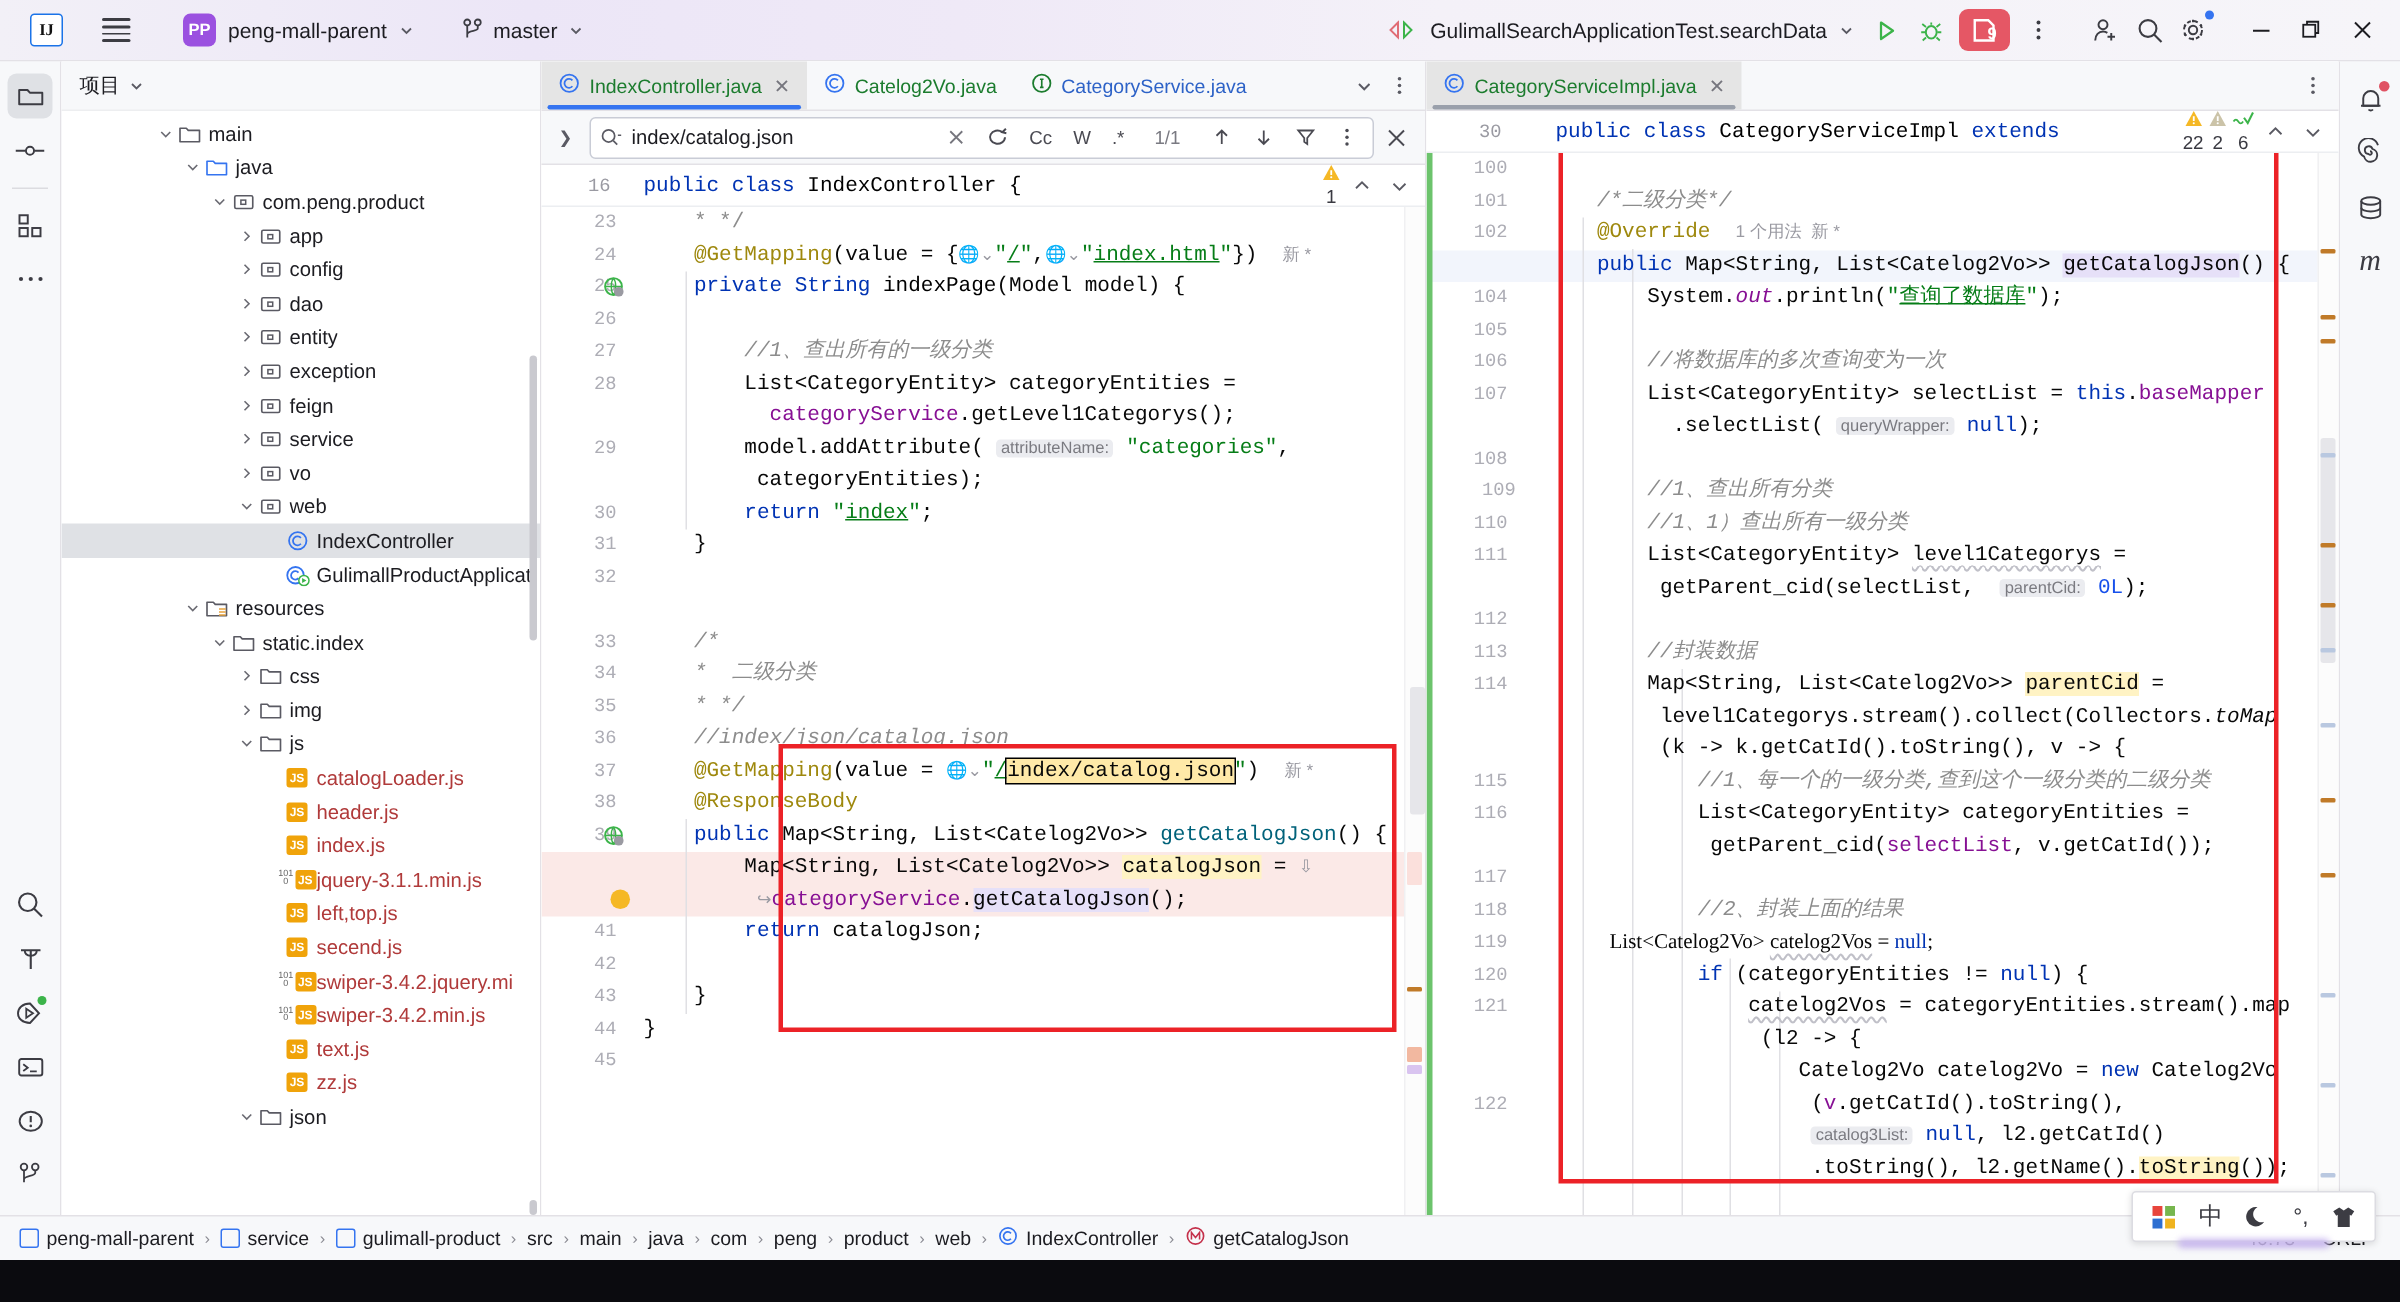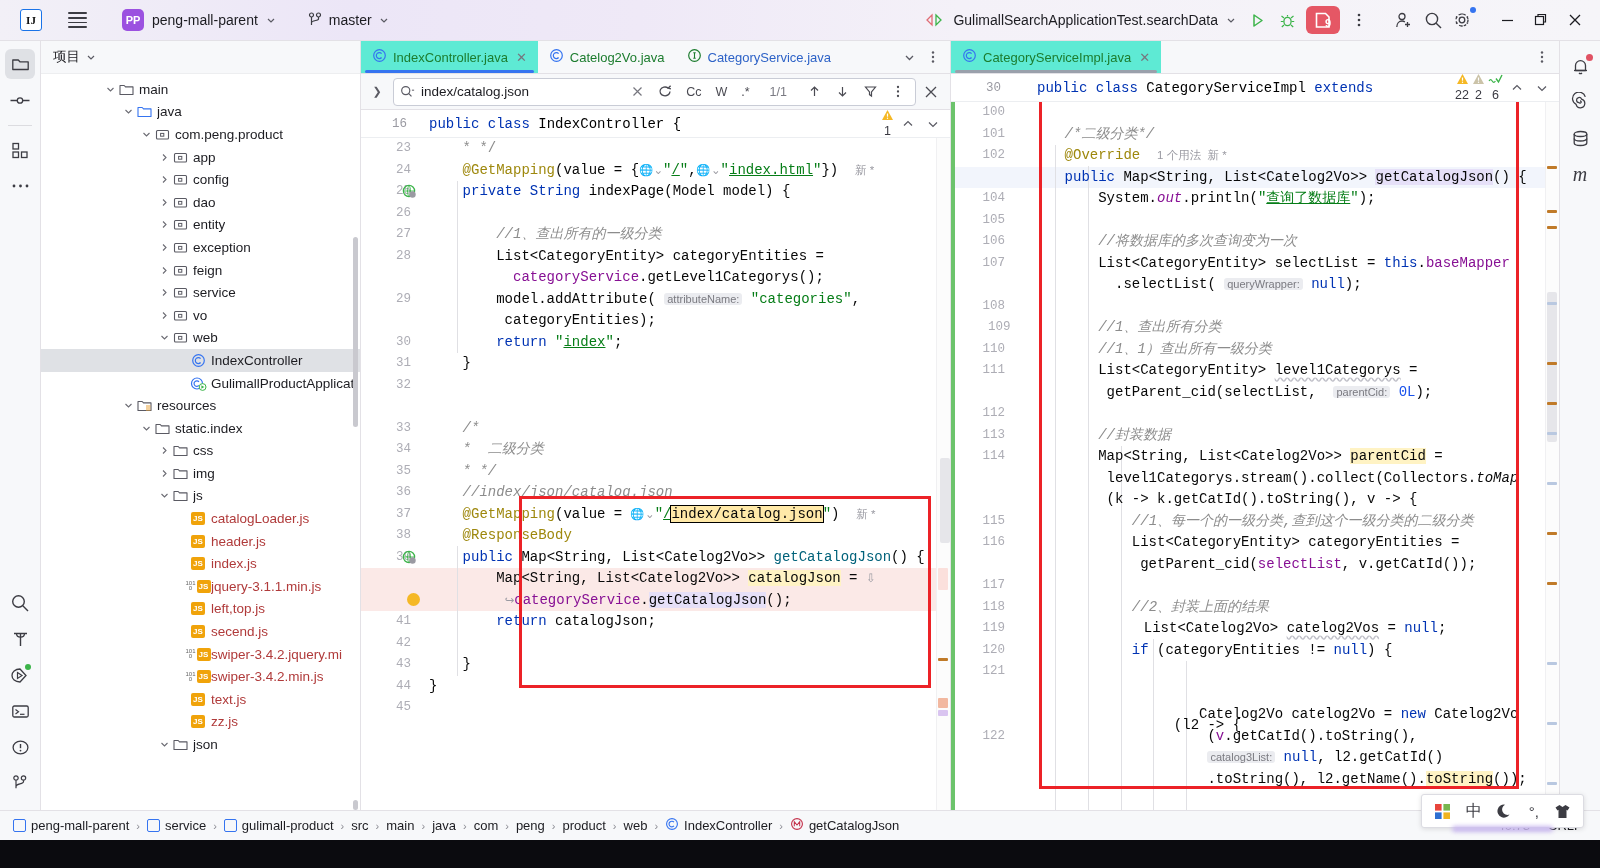--- a/index.html
+++ b/index.html
@@ -79,21 +79,21 @@
   .tree-scroll2{position:absolute;right:2px;bottom:0px;width:5px;height:10px;background:#c9c9cf;border-radius:3px;}
 
   
   .editors{flex:1;display:flex;min-width:0;background:#ffffff;}
   .ed{display:flex;flex-direction:column;min-width:0;position:relative;background:#fff;}
   .ed-left{width:590px;flex:0 0 590px;border-right:1px solid #e3e1e6;}
   .ed-right{flex:1;}
 
   .tabbar{height:33px;display:flex;align-items:stretch;background:#f7f8fa;border-bottom:1px solid #e3e1e6;position:relative;}
   .tab{display:flex;align-items:center;gap:6px;padding:0 11px;cursor:pointer;position:relative;font-size:13px;white-space:nowrap;}
-  .tab.active{background:#5eead4;}
+  .tab.active{background:#e5e5e5;}
   .tab.active::after{content:"";position:absolute;left:4px;right:4px;bottom:0;height:3px;background:#3574f0;border-radius:2px;}
   .tab.active.gray::after{background:#9aa0ab;}
   .tab-label{color:#1c7c2e;}
   .tab-label.blue{color:#2d62c7;}
   .tab-x{color:#76767e;font-size:13px;margin-left:2px;}
   .tabbar-right{margin-left:auto;display:flex;align-items:center;gap:2px;padding-right:6px;}
 
   .findbar{height:36px;display:flex;align-items:center;background:#f7f8fa;border-bottom:1px solid #e3e1e6;gap:0;padding-left:4px;}
   .fb-expand{width:24px;display:flex;align-items:center;justify-content:center;color:#5a5a63;font-size:11px;cursor:pointer;}
   .fb-input-wrap{flex:1;display:flex;align-items:center;background:#ffffff;height:28px;border:1px solid #c9ccd6;border-radius:4px;margin:0 4px;padding:0 6px;gap:6px;}
@@ -1041,23 +1041,24 @@
             <div class="cl" style="top:258px;left:18px;">        List&lt;CategoryEntity&gt; <span class="wavy">level1Categorys</span> =</div>
             <div class="cl" style="top:279.5px;left:18px;">         getParent_cid(selectList,  <span class="hint">parentCid:</span> <span class="num">0L</span>);</div>
             <div class="cl" style="top:322.5px;left:18px;">        <span class="cmt">//封装数据</span></div>
             <div class="cl" style="top:344px;left:18px;">        Map&lt;String, List&lt;Catelog2Vo&gt;&gt; <span class="hl2">parentCid</span> =</div>
             <div class="cl" style="top:365.5px;left:18px;">         level1Categorys.stream().collect(Collectors.<span style="font-style:italic;">toMap</span></div>
             <div class="cl" style="top:387px;left:18px;">         (k -&gt; k.getCatId().toString(), v -&gt; {</div>
             <div class="cl" style="top:408.5px;left:18px;">            <span class="cmt">//1、每一个的一级分类,查到这个一级分类的二级分类</span></div>
             <div class="cl" style="top:430px;left:18px;">            List&lt;CategoryEntity&gt; categoryEntities =</div>
             <div class="cl" style="top:451.5px;left:18px;">             getParent_cid(<span class="fld">selectList</span>, v.getCatId());</div>
             <div class="cl" style="top:494.5px;left:18px;">            <span class="cmt">//2、封装上面的结果</span></div>
-            <div class="cl" style="top:516px;left:30px;">            List&lt;Catelog2Vo&gt; <span class="wavy">catelog2Vos</span> = <span class="kw">null</span>;</div>
+            <div class="cl" style="top:516px;left:18px;font-family:Liberation Serif, serif;">            List&lt;Catelog2Vo&gt; <span class="wavy">catelog2Vos</span> = <span class="kw">null</span>;</div>
             <div class="cl" style="top:537.5px;left:18px;">            <span class="kw">if</span> (categoryEntities != <span class="kw">null</span>) {</div>
-            <div class="cl" style="top:580.5px;left:18px;margin-top:32px;">                 (l2 -&gt; {</div>
+            <div class="cl" style="top:559px;left:18px;">                <span class="wavy">catelog2Vos</span> = categoryEntities.stream().map</div>
+            <div class="cl" style="top:580.5px;left:18px;">                 (l2 -&gt; {</div>
             <div class="cl" style="top:602px;left:18px;">                    Catelog2Vo catelog2Vo = <span class="kw">new</span> Catelog2Vo</div>
             <div class="cl" style="top:623.5px;left:18px;">                     (<span class="fld">v</span>.getCatId().toString(),</div>
             <div class="cl" style="top:645px;left:18px;">                     <span class="hint">catalog3List:</span> <span class="kw">null</span>, l2.getCatId()</div>
             <div class="cl" style="top:666.5px;left:18px;">                     .toString(), l2.getName().<span class="hl2">toString</span>());</div>
 
             
             <div class="redbox" style="left:26px;top:-3px;width:480px;height:690px;"></div>
           </div>
 
           <div style="position:absolute;right:0;top:0;bottom:0;width:14px;background:#fcfcfc;border-left:1px solid #f0f0f2;">

